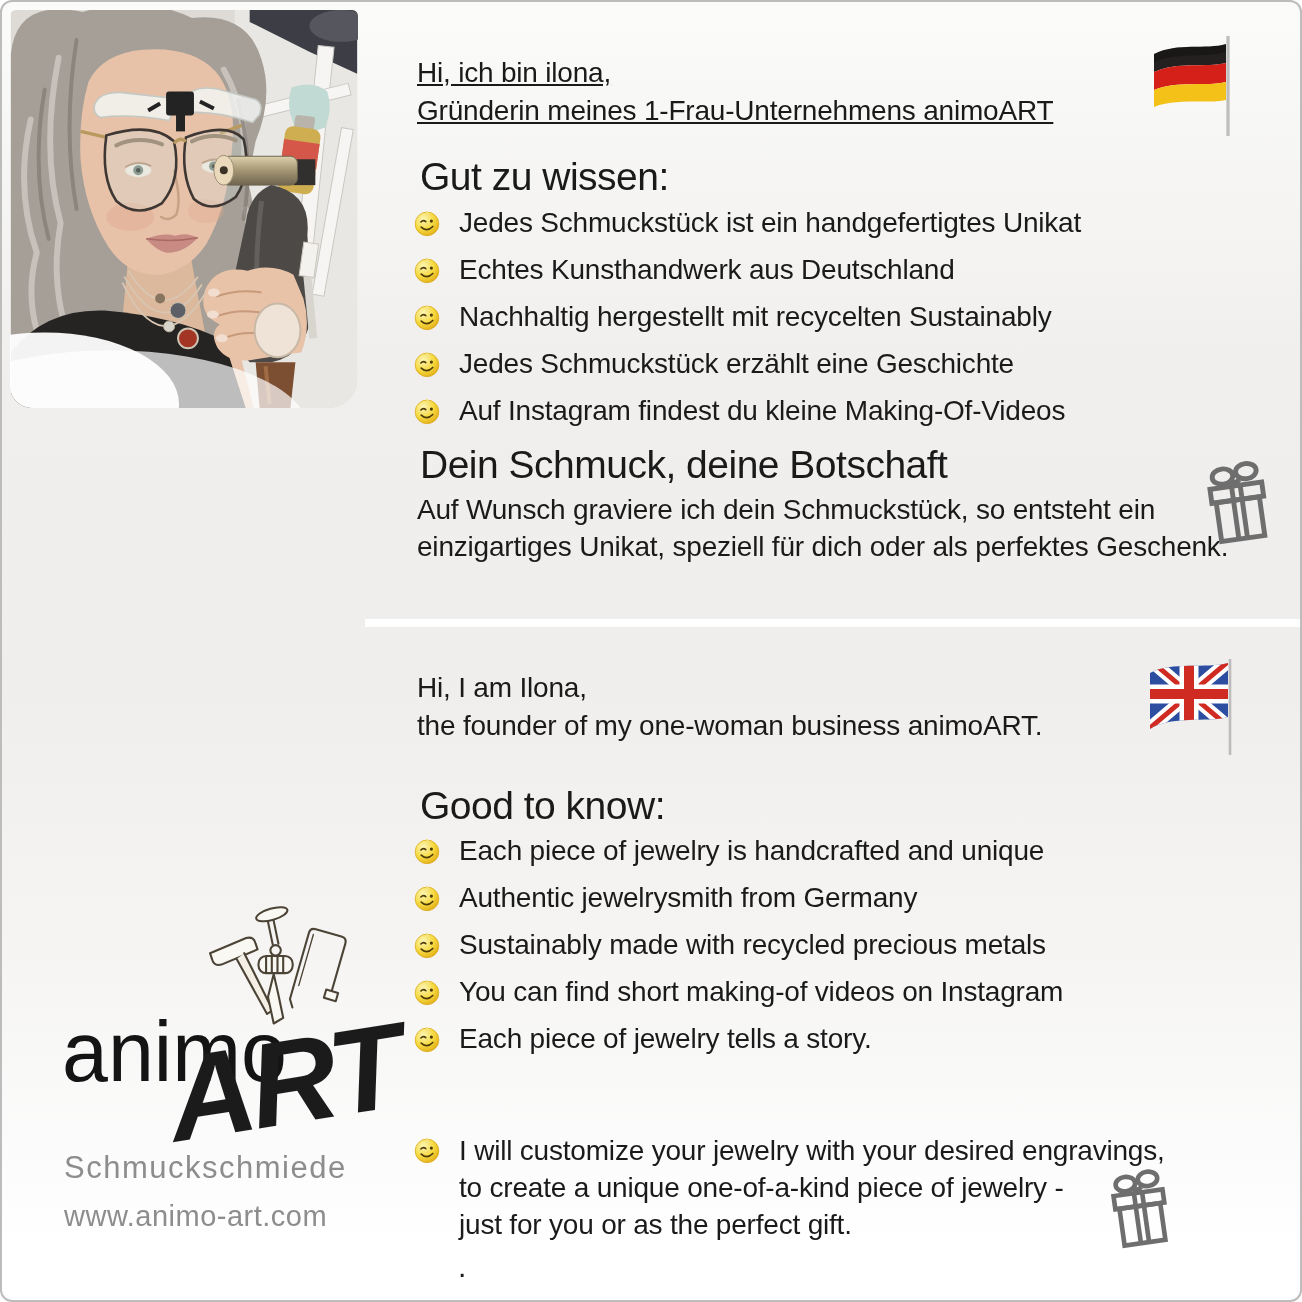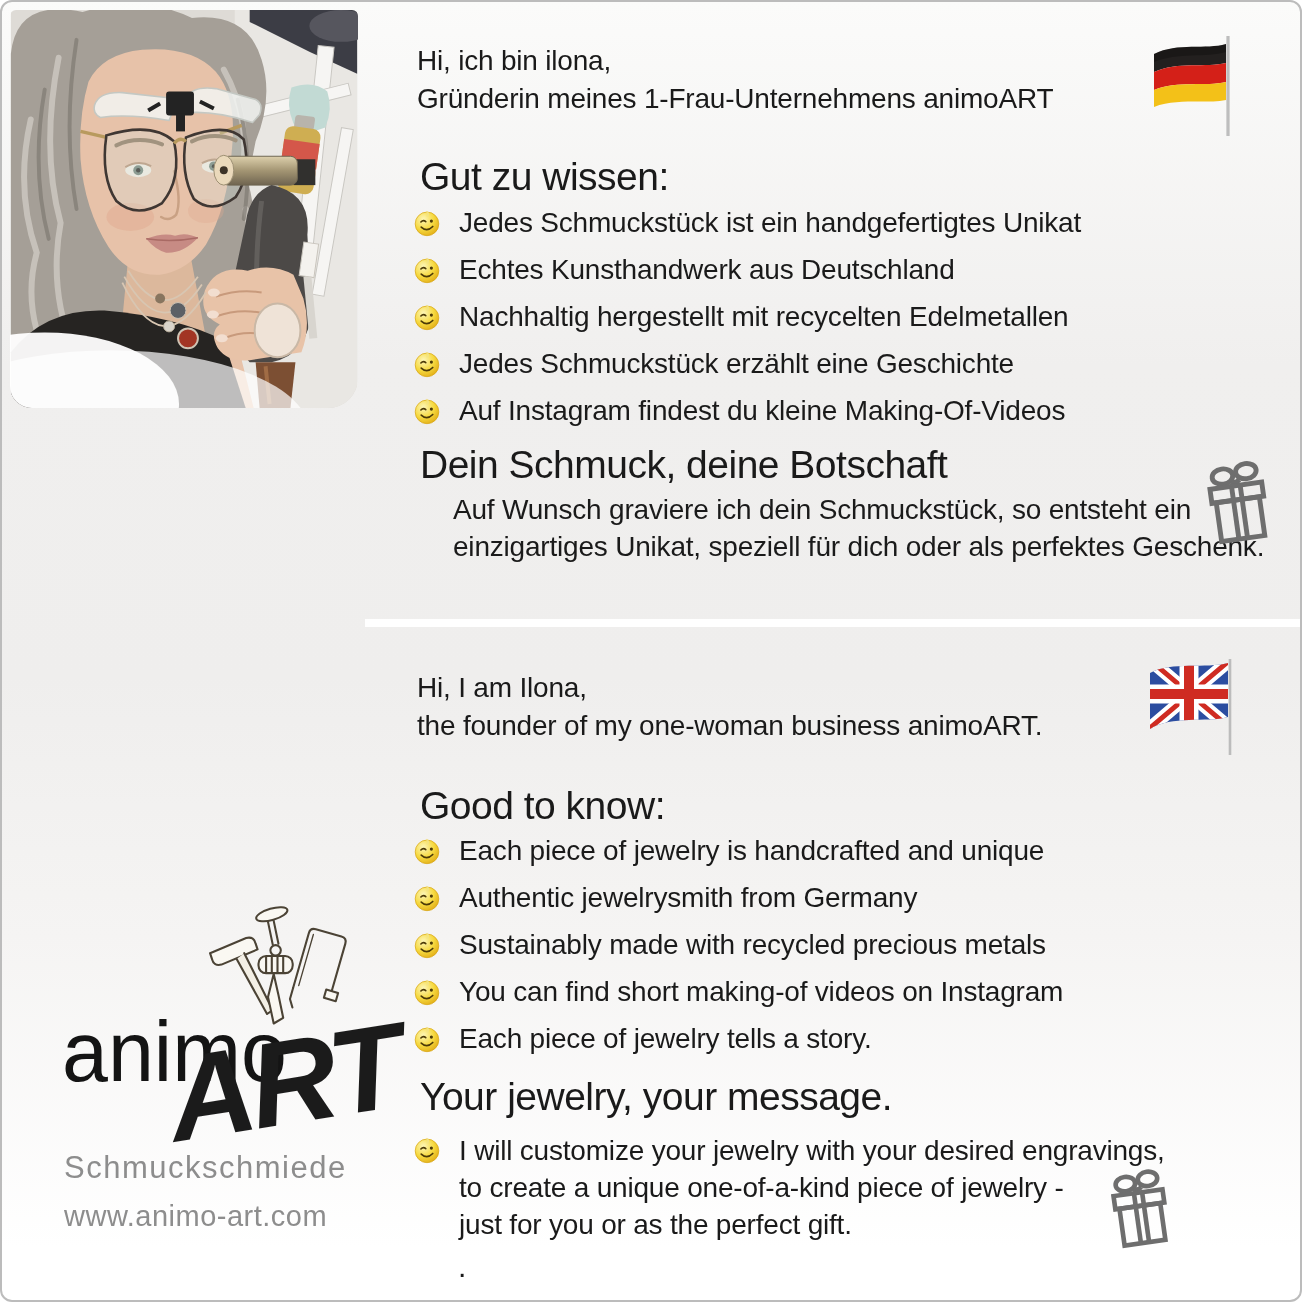--- a/index.html
+++ b/index.html
@@ -15,34 +15,34 @@
     color:#1a1a1a;
   }
   .abs{position:absolute;}
   .photo{
     left:8px;top:8px;width:348px;height:398px;
     border-radius:6px 6px 30px 22px;
     overflow:hidden;
   }
   .photo svg{display:block;width:100%;height:100%;}
   .intro{font-size:28px;line-height:38px;letter-spacing:-0.2px;}
-  .intro.de{left:415px;top:40px;}
+  .intro.de{left:415px;top:52px;text-decoration:underline;}
   .intro.en{left:415px;top:667px;}
   .h{font-size:39px;font-weight:400;letter-spacing:-0.5px;margin:5px;}
   .de-h1{left:413px;top:148px;}
   .de-h2{left:413px;top:436px;}
   .en-h1{left:413px;top:777px;}
   .en-h2{left:413px;top:1068px;}
   .list .row{display:flex;align-items:center;margin-bottom:15px;}
   .de-list{left:411px;top:205px;}
   .en-list{left:411px;top:833px;}
   .wink{width:28px;height:28px;flex:0 0 28px;margin-right:18px;}
   .row span{font-size:28px;letter-spacing:-0.2px;white-space:nowrap;text-align:center;}
   .para{font-size:28px;line-height:37px;letter-spacing:-0.2px;}
-  .de-para{left:415px;top:489px;margin-left:36px;}
+  .de-para{left:415px;top:489px;}
   .msg-row{left:411px;top:1130px;display:flex;align-items:flex-start;}
   .msg-row .wink{margin-top:4px;}
   .gift-1{left:1200px;top:458px;width:74px;height:88px;}
   .gift-2{left:1104px;top:1166px;width:70px;height:84px;}
   .flag-de{left:1146px;top:30px;width:92px;height:110px;}
   .flag-uk{left:1142px;top:653px;width:100px;height:105px;}
   .divider{left:363px;top:617px;width:939px;height:8px;background:#ffffff;}
   .period{left:456px;top:1248px;font-size:30px;}
   .logo{left:40px;top:892px;width:350px;height:350px;text-align:center;}
   .logo .tools{position:absolute;left:128px;top:6px;width:196px;height:152px;}
@@ -277,21 +277,21 @@
     <div class="row">
       <svg class="wink">
           <use href="#sym-wink"></use>
         </svg>
       <span>Echtes Kunsthandwerk aus Deutschland</span>
     </div>
     <div class="row">
       <svg class="wink">
           <use href="#sym-wink"></use>
         </svg>
-      <span>Nachhaltig hergestellt mit recycelten Edelmetallen</span>
+      <span>Nachhaltig hergestellt mit recycelten Sustainably</span>
     </div>
     <div class="row">
       <svg class="wink">
           <use href="#sym-wink"></use>
         </svg>
       <span>Jedes Schmuckstück erzählt eine Geschichte</span>
     </div>
     <div class="row">
       <svg class="wink">
           <use href="#sym-wink"></use>
@@ -348,21 +348,20 @@
       <span>You can find short making-of videos on Instagram</span>
     </div>
     <div class="row">
       <svg class="wink">
           <use href="#sym-wink"></use>
         </svg>
       <span>Each piece of jewelry tells a story.</span>
     </div>
   </div>
 
-  <h2 class="abs h en-h2">Your jewelry, your message.</h2>
 
   <div class="abs msg-row">
     <svg class="wink">
         <use href="#sym-wink"></use>
       </svg>
     <div class="para">
       <div>I will customize your jewelry with your desired engravings,</div>
       <div>to create a unique one-of-a-kind piece of jewelry -</div>
       <div>just for you or as the perfect gift.</div>
     </div>

